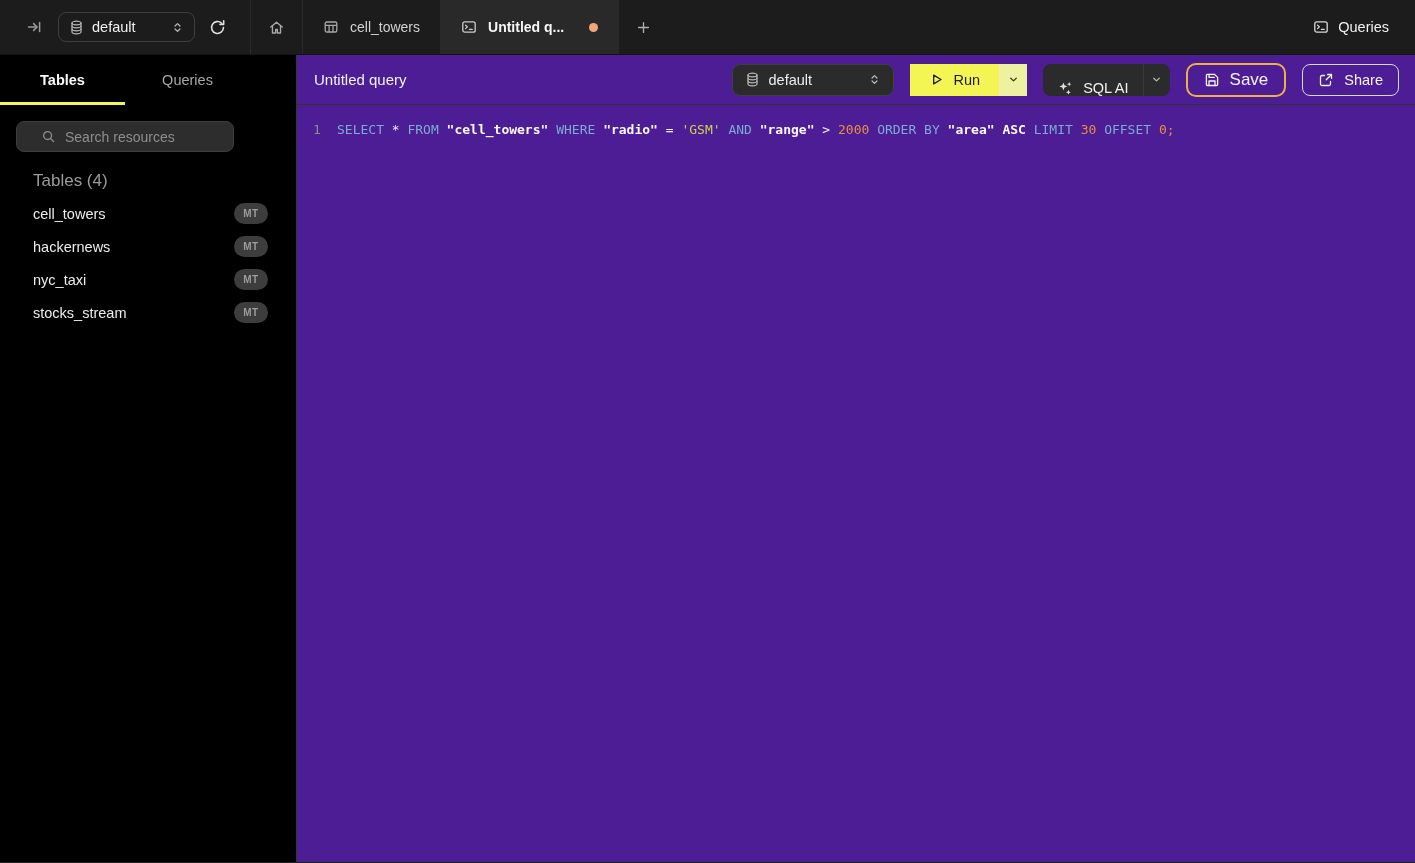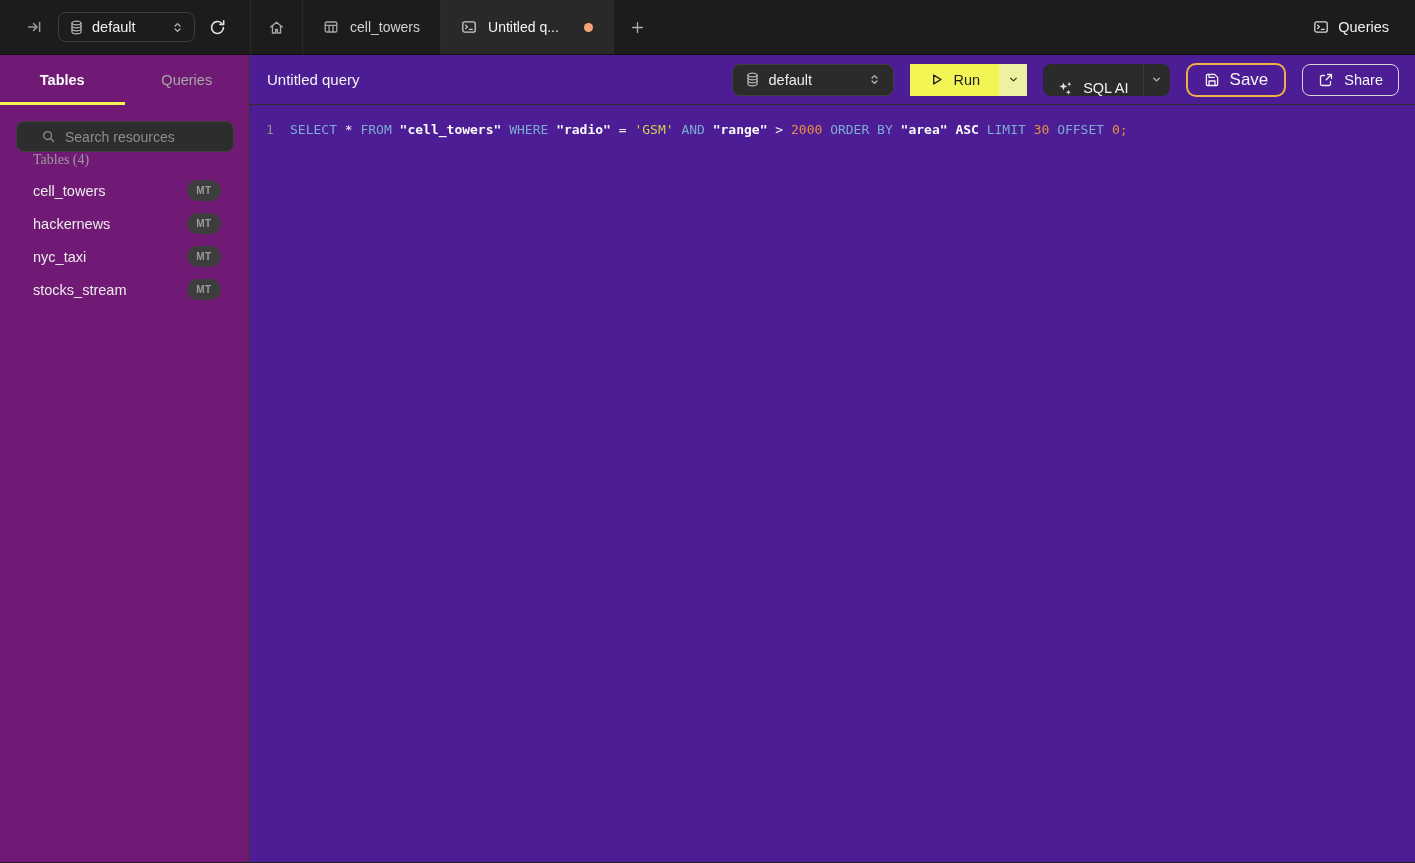--- a/index.html
+++ b/index.html
@@ -32,37 +32,37 @@
   .refresh { margin-left:14px; color:#e0e0e0; }
 
   .tabstrip { flex:1; display:flex; align-items:stretch; border-left:1px solid #2a2a2a; min-width:0; }
   .tab {
     display:flex; align-items:center; gap:11px; padding:0 20px;
     border-right:1px solid #2a2a2a; color:#d2d2d2; font-size:14px; cursor:pointer;
     background:transparent;
   }
   .tab .ticon { color:#a8a8a8; }
   .tab.home { padding:0 17px; }
-  .tab.active { background:#292929; color:#f5f5f5; font-weight:400; }
+  .tab.active { background:#292929; color:#f5f5f5; font-weight:700; }
   .tab.active .ticon { color:#cccccc; }
   .dirty-dot { width:9px; height:9px; border-radius:50%; background:#f2a678; margin-left:14px; }
   .tab-plus { width:48px; display:flex; align-items:center; justify-content:center; color:#b0b0b0; border:none; background:none; cursor:pointer; }
 
   .topbar-right { display:flex; align-items:center; padding-right:26px; }
   .queries-btn {
     display:flex; align-items:center; gap:9px; background:none; border:none; cursor:pointer;
     color:#f0f0f0; font-size:14.5px;
   }
   .queries-btn .qicon { color:#d8d8d8; }
 
   
   .body-row { display:flex; height:807px; }
 
   
-  .sidebar { width:250px; flex-shrink:0; background:#701a75; border-right:1px solid #353535; }
+  .sidebar { width:297px; flex-shrink:0; background:#000000; border-right:1px solid #353535; }
   .side-tabs { height:50px; display:flex; position:relative; }
   .side-tab {
     width:125px; display:flex; align-items:center; justify-content:center;
     font-size:14.5px; color:#a8a8a8; background:none; border:none; cursor:pointer;
   }
   .side-tab.active { color:#fafafa; font-weight:600; }
   .side-tab-underline { position:absolute; left:0; bottom:0; width:125px; height:3px; background:#f3f554; }
 
   .new-table-btn {
     margin:17px 16px 0; width:218px; height:33px; border:none; border-radius:6px;
@@ -74,21 +74,21 @@
     margin:16px 16px 0; width:218px; height:31px; border:1px solid #3e3e3e; border-radius:8px;
     background:#2d2d2d; display:flex; align-items:center; gap:9px; padding:0 24px;
   }
   .search-box input {
     flex:1; background:transparent; border:none; outline:none; color:#e8e8e8; font-size:14px;
     font-family:"Liberation Sans", sans-serif; min-width:0;
   }
   .search-box input::placeholder { color:#8d8d8d; }
   .search-box .sicon { color:#8d8d8d; }
 
-  .section-label { padding-left:33px; font-size:14px; color:#9b9b9b;font-family:Liberation Serif, serif; }
+  .section-label { margin-top:19px; padding-left:33px; font-size:17px; color:#9b9b9b; }
   .table-list { margin-top:6px; }
   .table-row {
     height:33px; display:flex; align-items:center; justify-content:space-between;
     padding:0 28px 0 33px; cursor:pointer;
   }
   .table-row .tname { font-size:14.5px; color:#ececec; }
   .engine-badge {
     width:34px; height:21px; border-radius:11px; background:#3d3d3d; color:#9c9c9c;
     font-size:10px; font-weight:bold; letter-spacing:0.5px;
     display:flex; align-items:center; justify-content:center;

